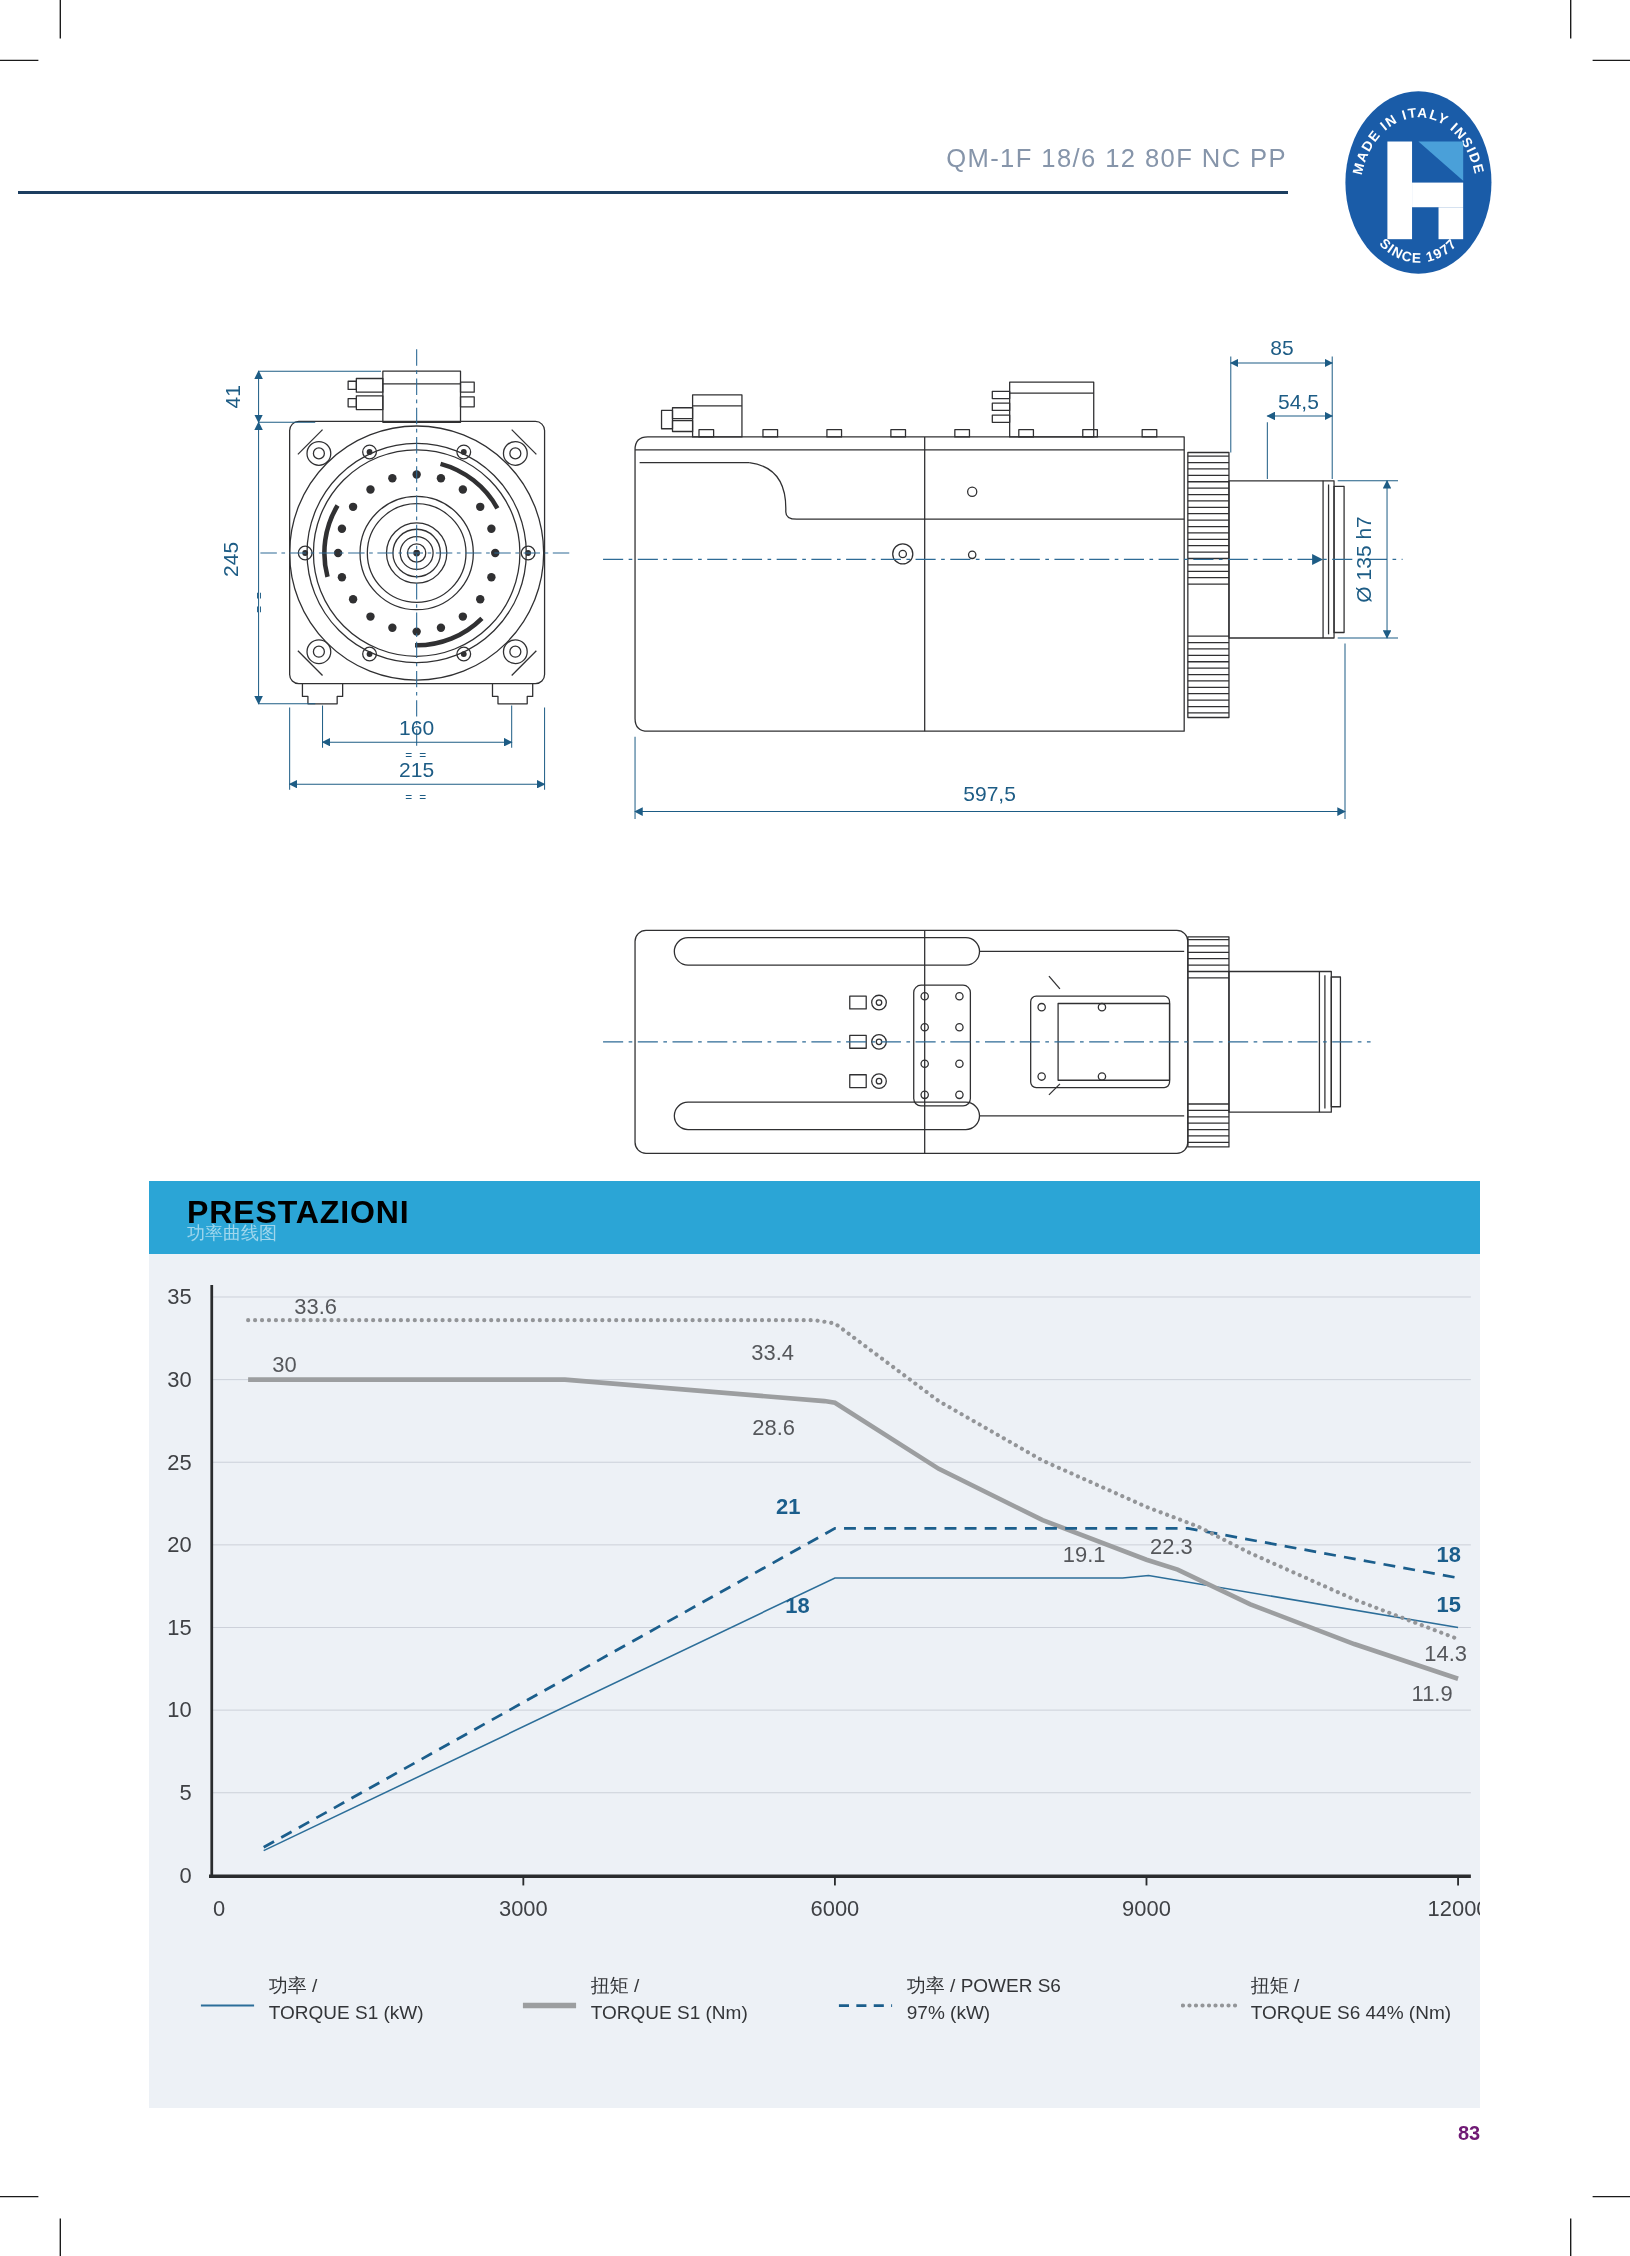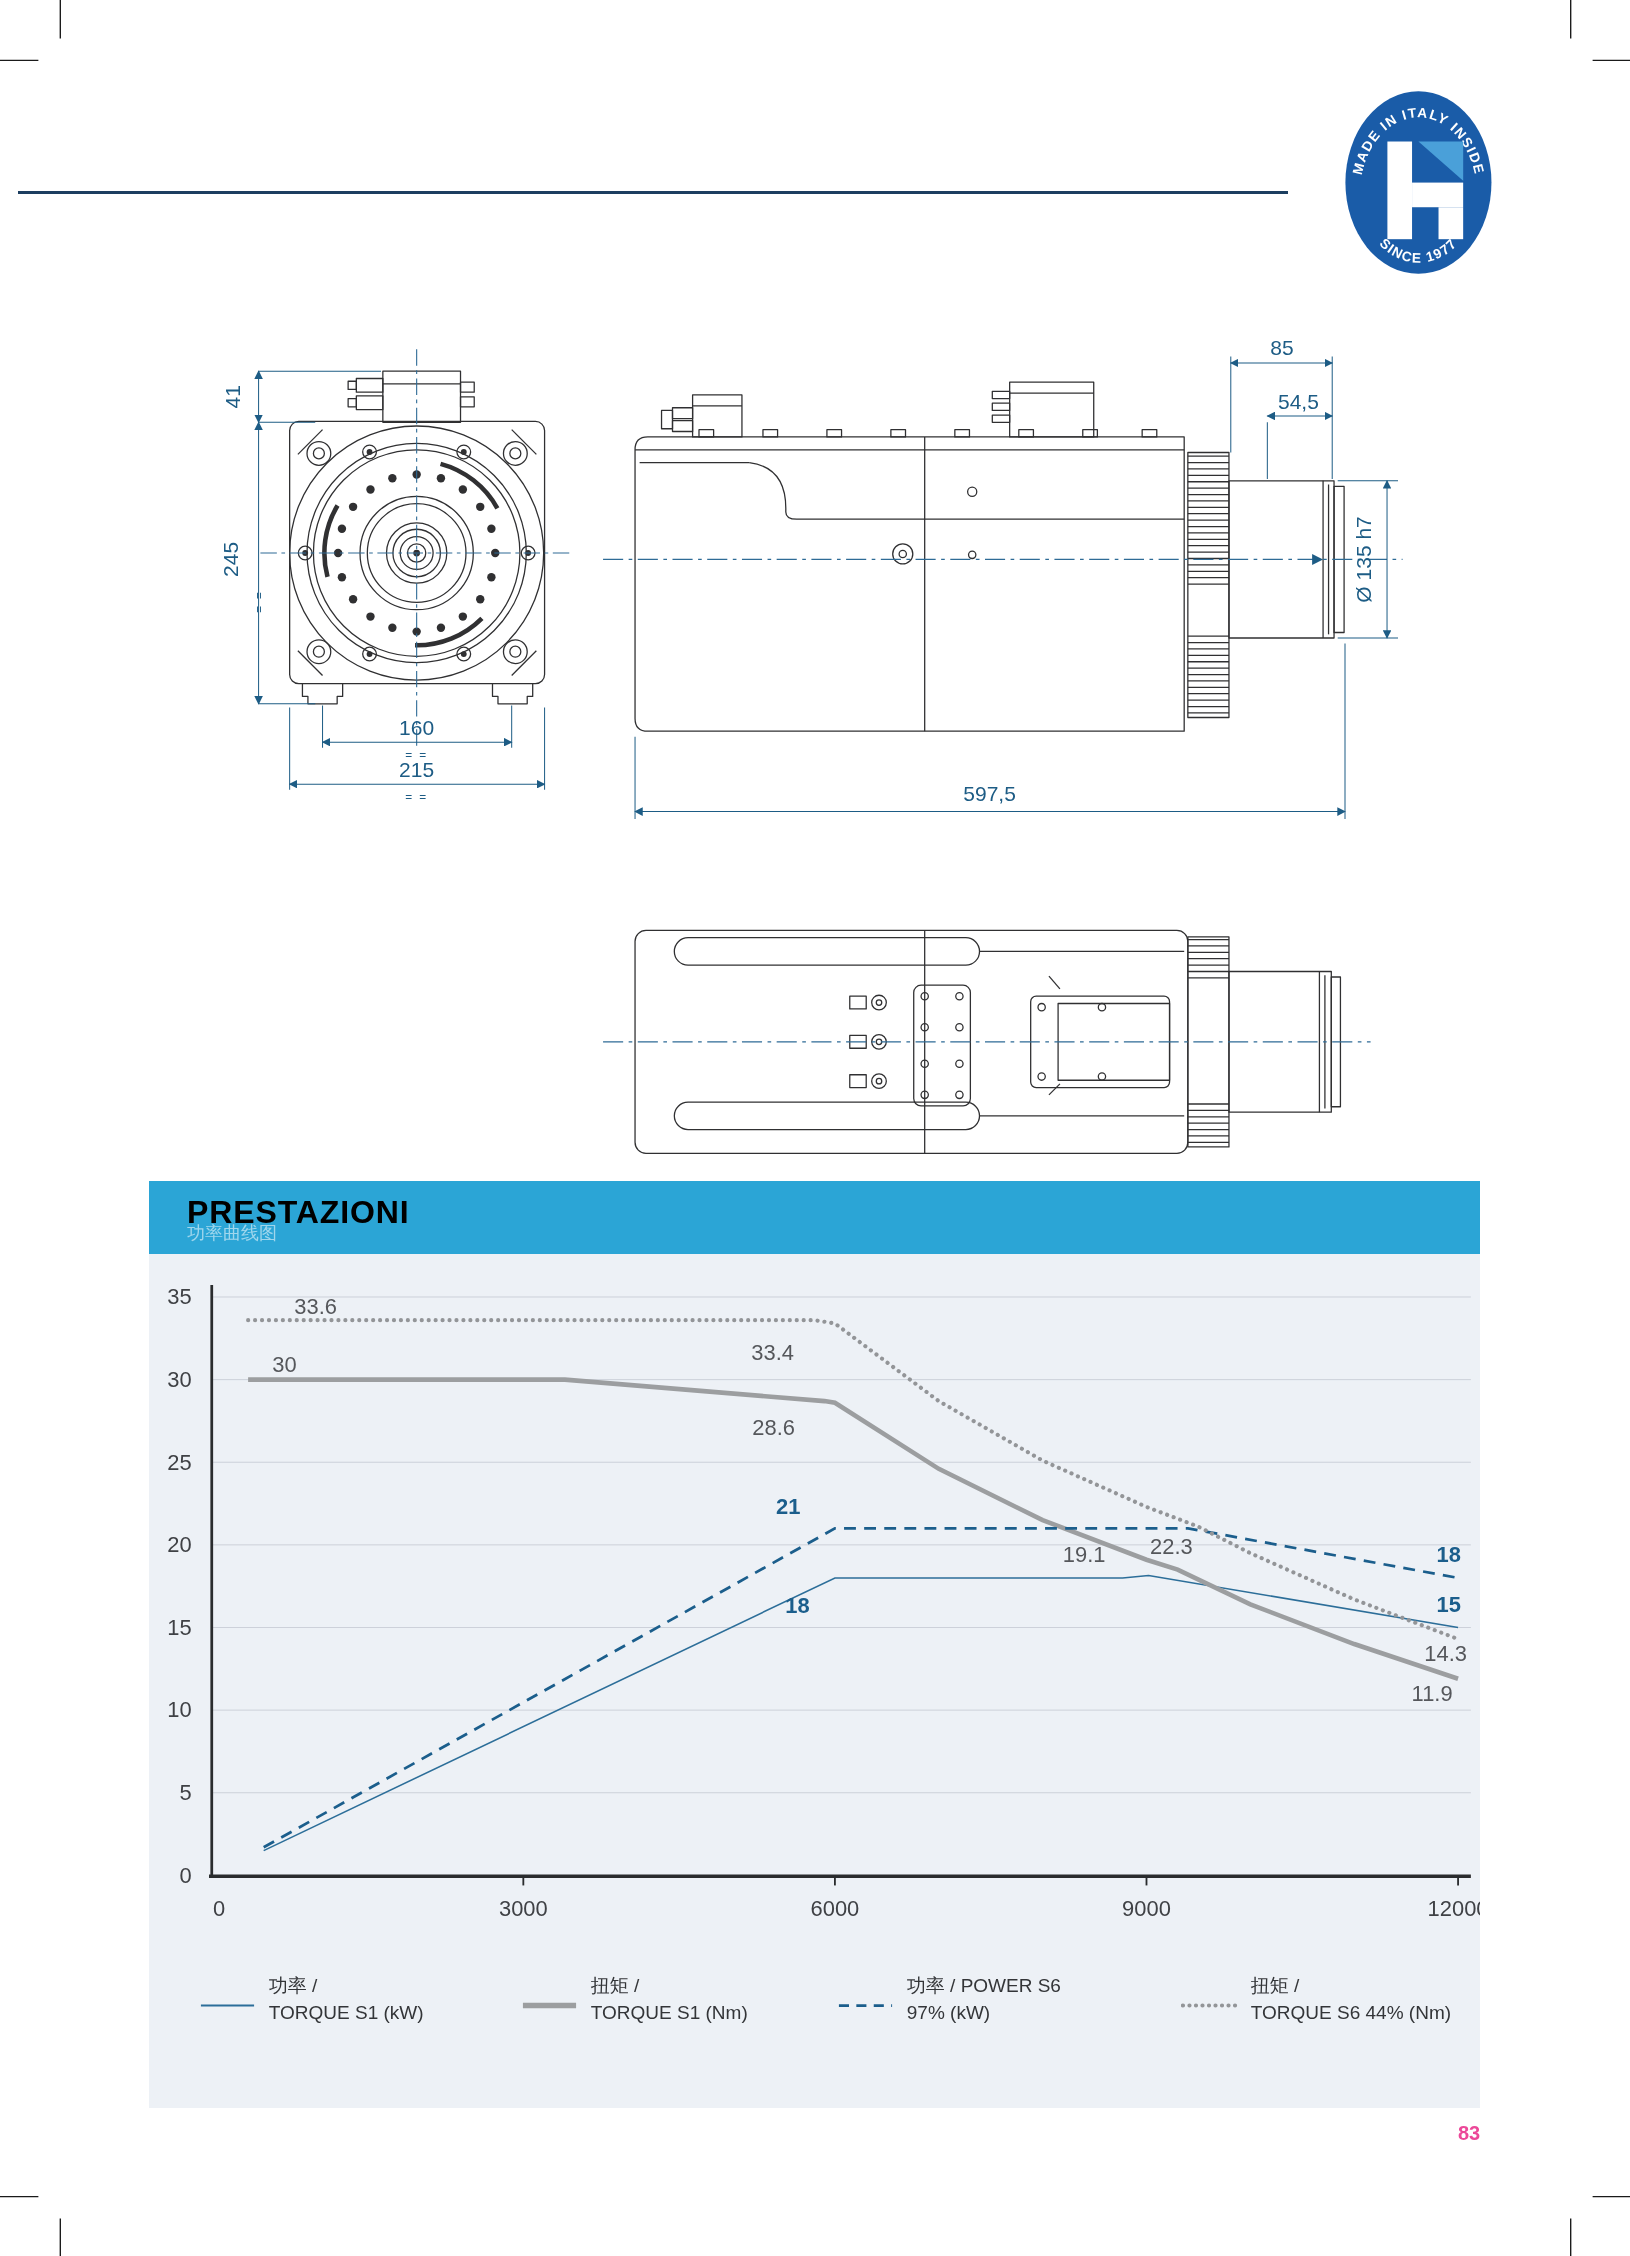--- a/index.html
+++ b/index.html
@@ -11,21 +11,21 @@
       font-size:25.6px;letter-spacing:1.4px;color:#8695aa;}
   .header-rule{position:absolute;left:18.3px;top:191px;width:1270px;height:2.7px;background:#1c3e60;}
   .chart-panel{position:absolute;left:149px;top:1181px;width:1331px;height:927px;background:#edf1f6;}
   .chart-bar{position:absolute;left:0;top:0;width:100%;height:73px;background:#2ba5d6;}
   .chart-bar .t1{position:absolute;left:38px;top:12.8px;font-size:32px;font-weight:bold;color:#000000;letter-spacing:0.9px;}
   .chart-bar .t2{position:absolute;left:38px;top:40px;font-size:18px;color:rgba(255,255,255,.55);}
   #chart-svg{position:absolute;left:135px;top:1254px;}
   .legend-item{position:absolute;top:1972px;display:flex;align-items:flex-start;}
   .legend-item svg{margin-top:28px;margin-right:12.8px;}
   .lg-text{font-size:19px;line-height:27.4px;color:#333538;}
-  .page-num{position:absolute;left:1458px;top:2122px;font-size:20px;font-weight:bold;color:#ec4899;}
+  .page-num{position:absolute;left:1458px;top:2122px;font-size:20px;font-weight:bold;color:#701a75;}
   text{font-family:"Liberation Sans","DejaVu Sans",sans-serif;}
   .dimtxt{font-size:23px;fill:#1d5c85;}
   .dimsym{font-size:13px;fill:#1d5c85;letter-spacing:2px;}
 </style>
 </head>
 <body>
 
 <div class="page">
 
   <svg class="abs" style="left:0;top:0" width="1631" height="2257" viewBox="0 0 1785 2470">
@@ -34,20 +34,21 @@
         <line x1="0" y1="66" x2="42" y2="66"></line>
       <line x1="1719" y1="0" x2="1719" y2="42"></line>
         <line x1="1743" y1="66" x2="1785" y2="66"></line>
       <line x1="1743" y1="2404" x2="1785" y2="2404"></line>
         <line x1="1719" y1="2428" x2="1719" y2="2470"></line>
       <line x1="0" y1="2404" x2="42" y2="2404"></line>
         <line x1="66" y1="2428" x2="66" y2="2470"></line>
     </g>
   </svg>
 
+  <div class="page-title">QM-1F 18/6 12 80F NC PP</div>
   <div class="header-rule"></div>
 
   <svg class="abs" style="left:1336px;top:84px" width="174" height="199" viewBox="1462 92 190 218">
     <ellipse cx="1552" cy="200" rx="80" ry="100" fill="#1a5ca8"></ellipse>
     <path id="badge-top-arc" d="M 1491,238 A 64,84 0 1 1 1613,238" fill="none"></path>
     <path id="badge-bot-arc" d="M 1497,248 A 60,66 0 0 0 1607,248" fill="none"></path>
     <text font-size="15" font-weight="bold" fill="#ffffff" letter-spacing="1.5">
       <textPath href="#badge-top-arc" startOffset="50%" text-anchor="middle">MADE IN ITALY INSIDE</textPath>
     </text>
     <text font-size="15" font-weight="bold" fill="#ffffff" letter-spacing="1.5">

